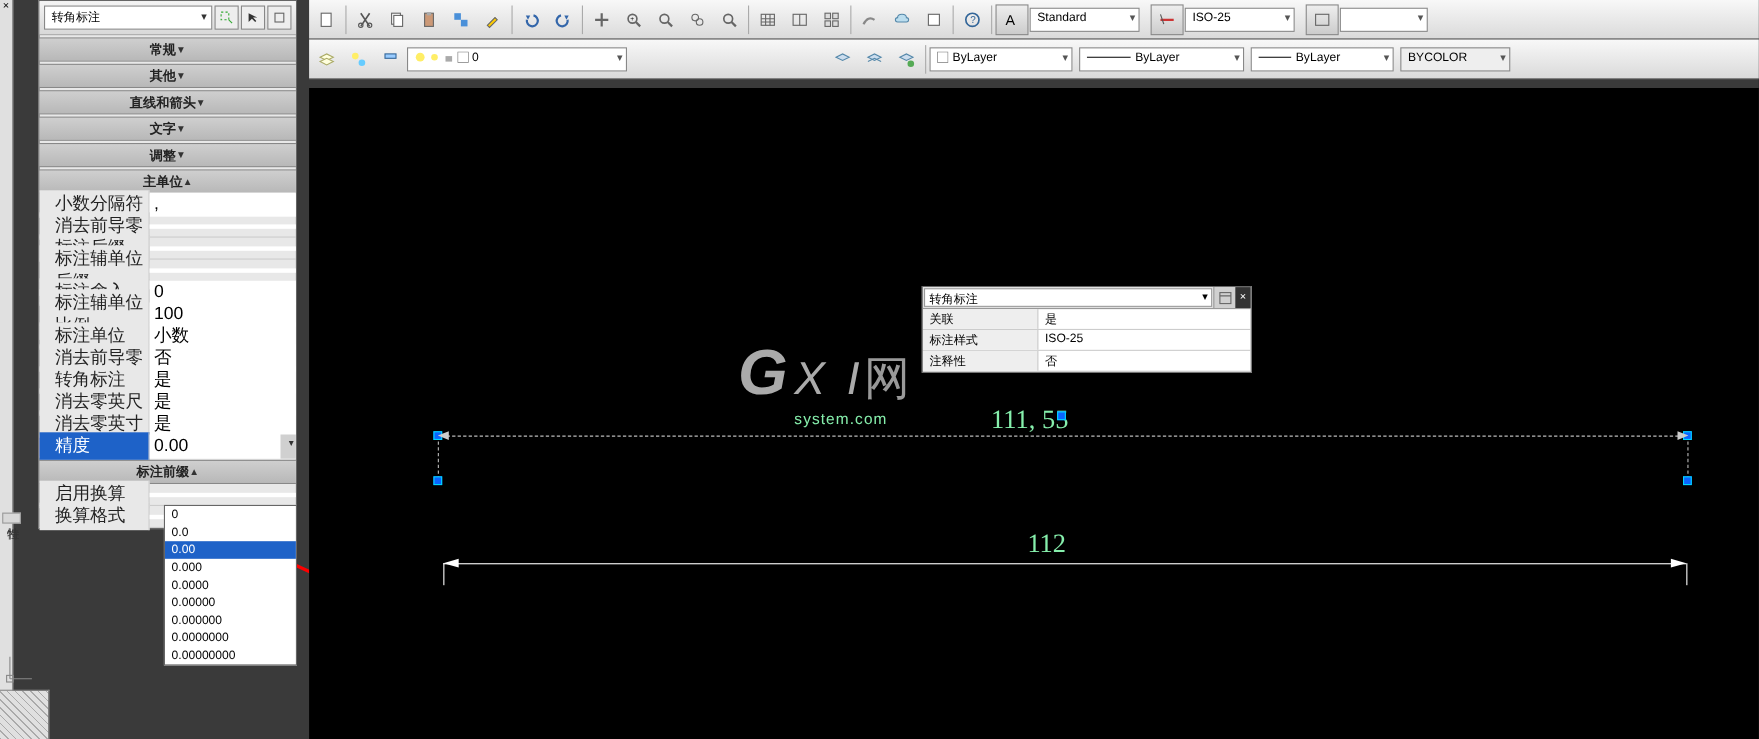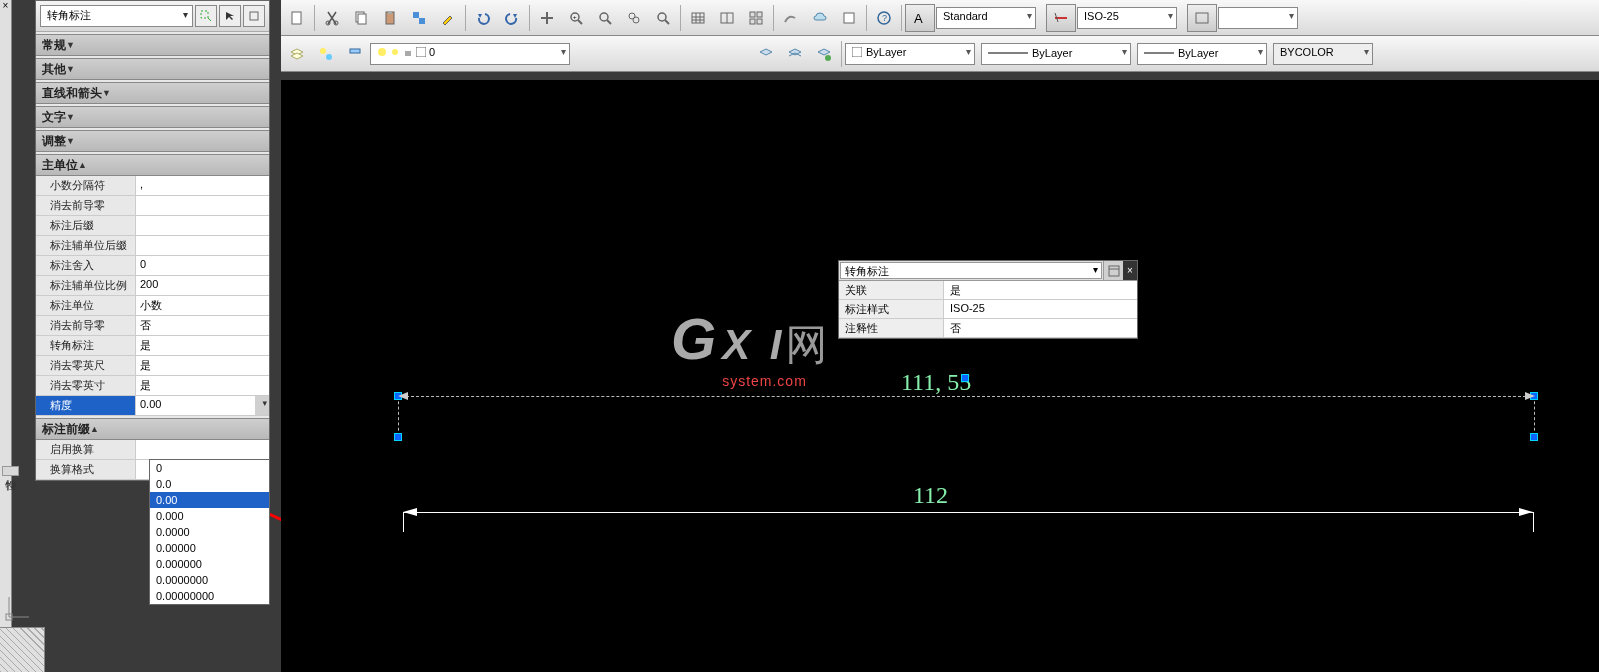--- a/index.html
+++ b/index.html
@@ -19,46 +19,46 @@
 .left-strip .x { font-size: 10px; text-align: center; cursor: pointer; }
 .vtab { position: absolute; left: 2px; top: 466px; writing-mode: vertical-rl; font-size: 11px; color: #333; background: #d8d8d8; padding: 4px 0; border: 1px solid #999; }
 
 
 .props-panel { position: absolute; left: 35px; top: 0; width: 235px; background: #e8e8e8; border: 1px solid #666; }
 .props-top { display: flex; align-items: center; padding: 4px; gap: 2px; border-bottom: 1px solid #aaa; background: linear-gradient(#f4f4f4,#d8d8d8); }
 .props-combo { flex: 1; height: 22px; background: #fff; border: 1px solid #888; font-size: 11px; padding: 2px 6px; position: relative; }
 .props-combo::after { content: "▾"; position: absolute; right: 4px; top: 3px; font-size: 10px; color: #333; }
 .mini-btn { width: 22px; height: 22px; border: 1px solid #888; background: #eee; cursor: pointer; display: inline-flex; align-items: center; justify-content: center; }
 
-.cat-header { background: linear-gradient(#cfcfcf,#b8b8b8); border: 1px solid #888; border-left: none; border-right: none; height: 22px; display: flex; align-items: center; justify-content: flex-start; padding: 0 6px; font-size: 12px; font-weight: bold; cursor: pointer; color: #222; margin-top: 2px; }
+.cat-header { background: linear-gradient(#cfcfcf,#b8b8b8); border: 1px solid #888; border-left: none; border-right: none; height: 22px; display: flex; align-items: center; justify-content: center; padding: 0 6px; font-size: 12px; font-weight: bold; cursor: pointer; color: #222; margin-top: 2px; }
 .cat-header .arrow { font-size: 9px; color: #333; }
 
-.prop-row { display: flex; height: 20px; font-size: 11px; border-bottom: 1px solid #ccc; }
+.prop-row { display: flex; height: 20px; font-size: 16px; border-bottom: 1px solid #ccc; align-items: center; }
 .prop-row .label { width: 100px; padding: 2px 4px 2px 14px; background: #e8e8e8; border-right: 1px solid #ccc; color: #222; }
 .prop-row .value { flex: 1; padding: 2px 4px; background: #fff; }
 .prop-row.selected { background: #c4b5fd; }
 .prop-row.selected .label { background: #1e62c8; color: #fff; }
 .prop-row.selected .value { background: #fff; color: #000; border-right: 14px solid #d0d0d0; position: relative; }
 .prop-row.selected .value::after { content: "▾"; position: absolute; right: -12px; top: 2px; font-size: 9px; color: #333; }
 
 
 .precision-dropdown { position: absolute; left: 149px; top: 459px; width: 121px; background: #fff; border: 1px solid #666; z-index: 10; font-size: 11px; }
 .precision-dropdown .opt { padding: 2px 6px; cursor: pointer; }
 .precision-dropdown .opt.highlight { background: #1e62c8; color: #fff; }
 
 
 .red-arrow { position: absolute; left: 230px; top: 495px; pointer-events: none; }
 
 
 .canvas { position: absolute; left: 281px; top: 80px; right: 0; bottom: 0; background: #000; overflow: hidden; }
 .watermark { position: absolute; left: 390px; top: 225px; color: #888; font-family: Georgia, serif; display: flex; align-items: baseline; gap: 6px; }
 .watermark .big { font-size: 58px; font-style: italic; font-weight: bold; color: #aaa; }
-.watermark .mid { font-size: 42px; font-style: italic; letter-spacing: 4px; color: #aaa; font-weight: bold; }
+.watermark .mid { font-size: 42px; font-style: italic; letter-spacing: 4px; color: #aaa; }
 .watermark .han { font-size: 42px; color: #999; }
-.watermark .sub { font-size: 14px; color: #ef4444; letter-spacing: 1px; }
+.watermark .sub { font-size: 14px; color: #86efac; letter-spacing: 1px; }
 
 
 .quick-props { position: absolute; left: 557px; top: 180px; width: 300px; background: #fff; border: 1px solid #666; font-size: 11px; }
 .quick-props .qp-head { display: flex; background: #e0e0e0; border-bottom: 1px solid #999; height: 20px; align-items: stretch; }
 .quick-props .qp-combo { flex: 1; background: #fff; border: 1px solid #999; margin: 1px; padding: 1px 4px; position: relative; }
 .quick-props .qp-combo::after { content: "▾"; position: absolute; right: 3px; top: 1px; font-size: 10px; }
 .quick-props .qp-btn { width: 20px; border-left: 1px solid #999; background: #d0d0d0; display: flex; align-items: center; justify-content: center; cursor: pointer; }
 .quick-props .qp-close { width: 14px; background: #333; color: #fff; display: flex; align-items: center; justify-content: center; font-size: 10px; cursor: pointer; }
 .quick-props .qp-row { display: flex; border-bottom: 1px solid #ccc; height: 19px; }
 .quick-props .qp-row .ql { width: 105px; padding: 2px 6px; background: #eee; border-right: 1px solid #ccc; }
@@ -387,21 +387,21 @@
   <div class="prop-row">
       <div class="label">标注辅单位后缀</div>
       <div class="value"></div>
     </div>
   <div class="prop-row">
       <div class="label">标注舍入</div>
       <div class="value">0</div>
     </div>
   <div class="prop-row">
       <div class="label">标注辅单位比例</div>
-      <div class="value">200</div>
+      <div class="value">100</div>
     </div>
   <div class="prop-row">
       <div class="label">标注单位</div>
       <div class="value">小数</div>
     </div>
   <div class="prop-row">
       <div class="label">消去前导零</div>
       <div class="value">否</div>
     </div>
   <div class="prop-row">
@@ -498,21 +498,21 @@
   <div class="grip" style="left:113px; top:353px;"></div>
   <div class="grip" style="left:1249px; top:353px;"></div>
 
   <svg style="position:absolute; left:117px; top:311px;" width="14" height="10">
       <path d="M0 5 L10 1 L10 9 Z" fill="#ccc"></path>
     </svg>
   <svg style="position:absolute; left:1240px; top:311px;" width="14" height="10">
       <path d="M14 5 L4 1 L4 9 Z" fill="#ccc"></path>
     </svg>
 
-  <div class="dim-text" style="left:632px; top:402px;">112</div>
+  <div class="dim-text" style="left:653px; top:402px;">112</div>
   <div class="dim-line" style="left:122px; top:432px; width:1130px;"></div>
   <div class="dim-ext" style="left:122px; top:432px; height:20px; background:#fff;"></div>
   <div class="dim-ext" style="left:1252px; top:432px; height:20px; background:#fff;"></div>
   <div class="arrowhead left" style="left:122px; top:428px;"></div>
   <div class="arrowhead right" style="left:1238px; top:428px;"></div>
 </div>
 
 <div class="hatch-corner"></div>
 <svg class="ucs-icon" width="30" height="30" viewBox="0 0 30 30">
   <line x1="5" y1="25" x2="25" y2="25" stroke="#888"></line>

